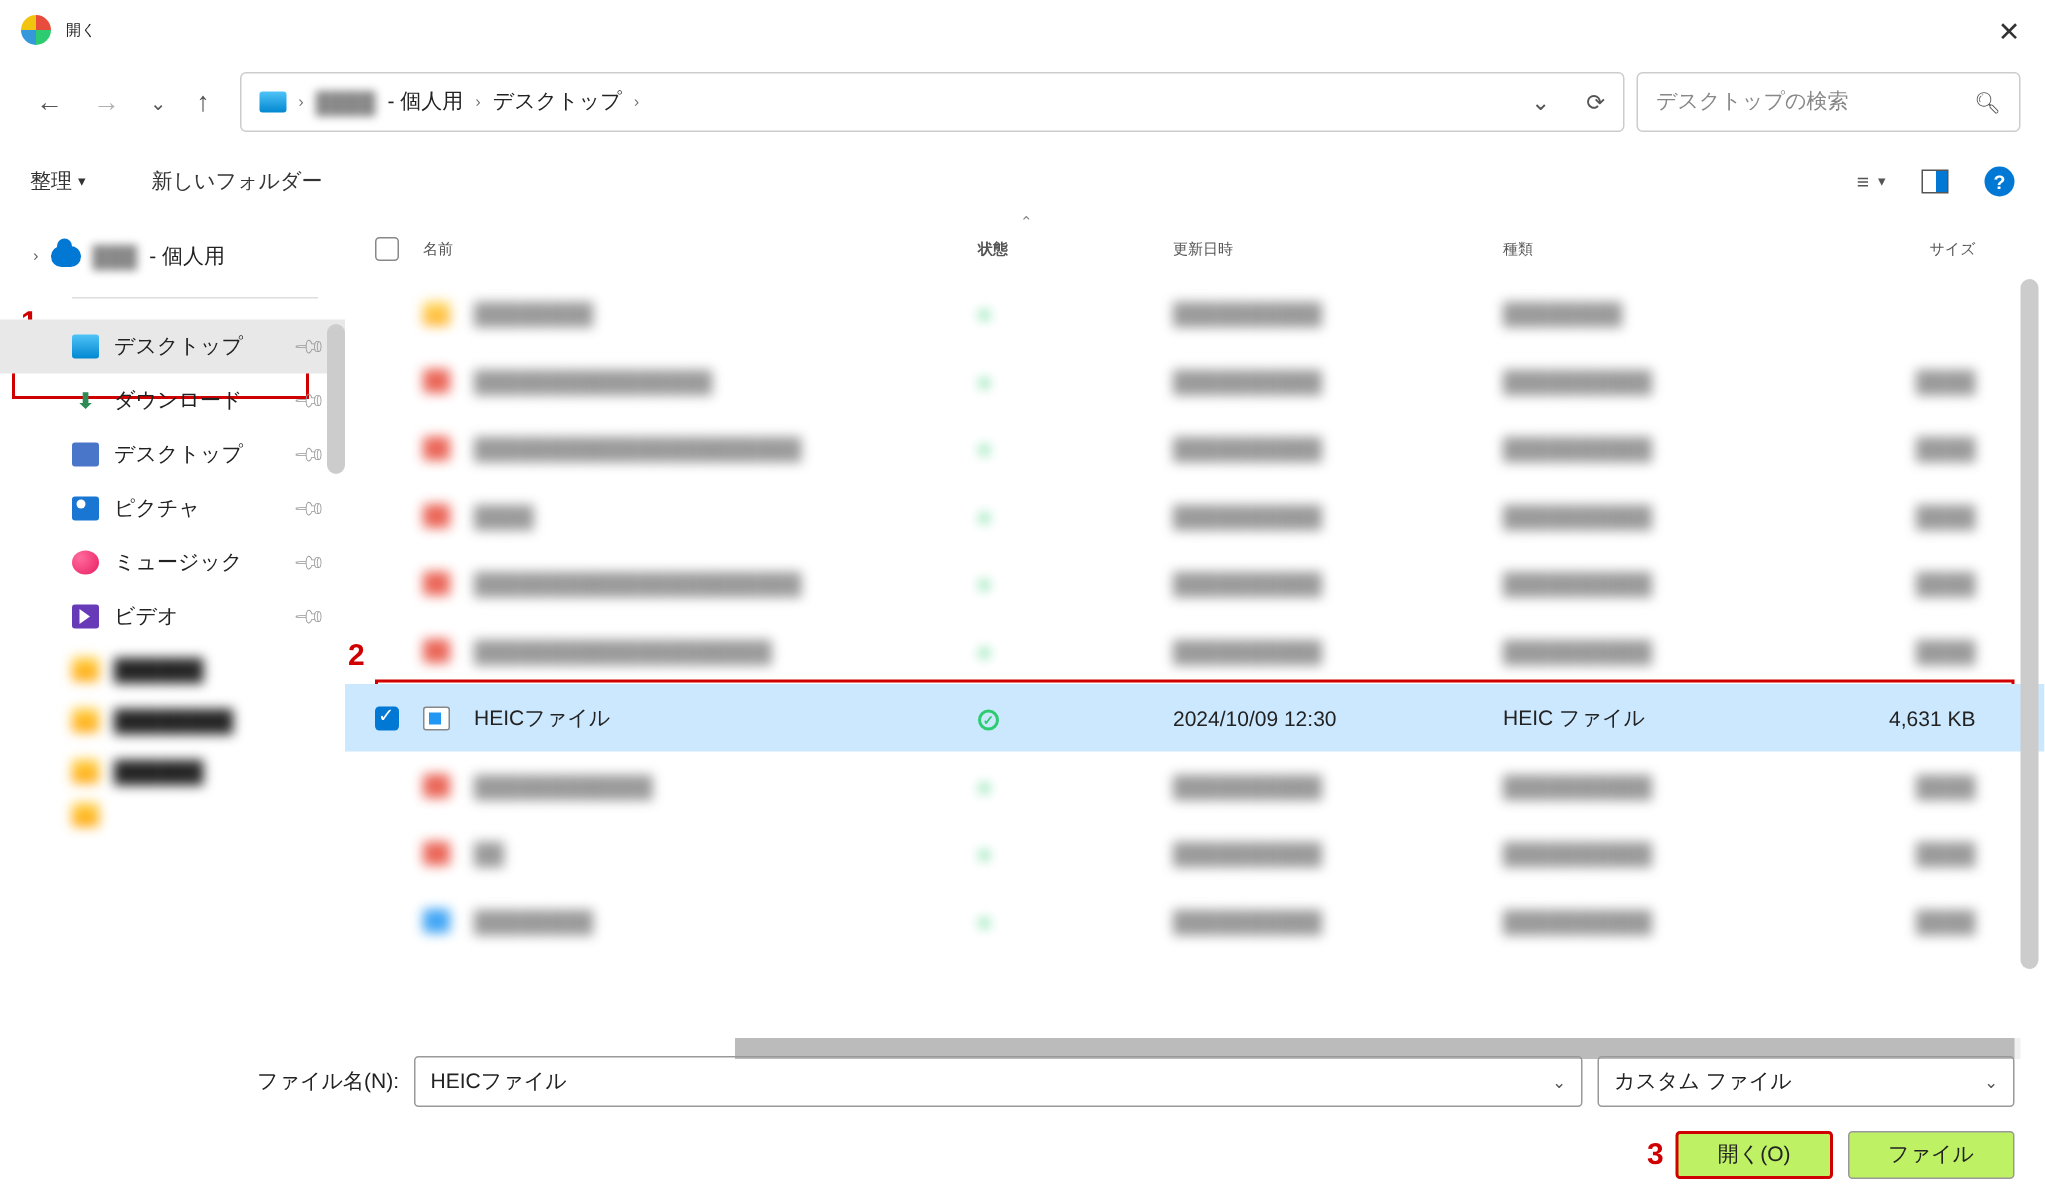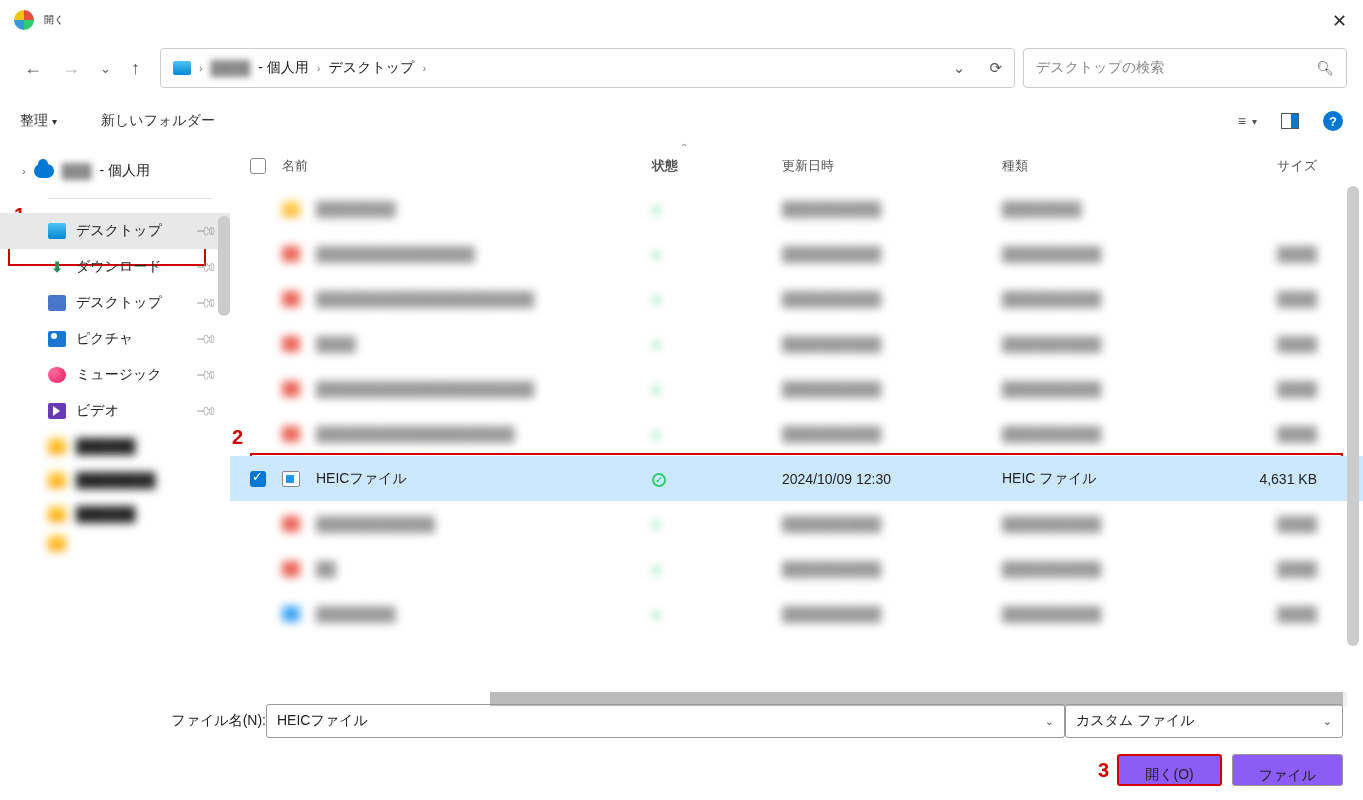--- a/index.html
+++ b/index.html
@@ -15,21 +15,21 @@
 .navrow { height: 56px; display: flex; align-items: center; padding: 0 16px; gap: 8px; }
 .nav-btns { display: flex; align-items: center; gap: 20px; margin-right: 12px; color: #555; padding-left: 8px; }
 .nav-btns span { font-size: 18px; display: inline-flex; }
 .addrbar { flex: 1; height: 40px; border: 1px solid #ccc; border-radius: 4px; display: flex; align-items: center; padding: 0 12px; gap: 8px; }
 .addrbar .pc-ic { width: 18px; height: 14px; background: linear-gradient(#4fc3f7,#0288d1); border-radius: 2px; }
 .addrbar .sep { color: #777; font-size: 11px; }
 .addrbar .crumb { white-space: nowrap; }
 .addrbar .blur { filter: blur(3px); color: #888; }
 .addrbar .spacer { flex: 1; }
 .addrbar .drop, .addrbar .refresh { color: #555; font-size: 15px; }
-.searchbox { width: 324px; height: 40px; border: 1px solid #ccc; border-radius: 4px; display: flex; align-items: center; padding: 0 12px; color: #888; justify-content: space-between; }
+.searchbox { width: 256px; height: 40px; border: 1px solid #ccc; border-radius: 4px; display: flex; align-items: center; padding: 0 12px; color: #888; justify-content: space-between; }
 .searchbox .mag { color: #555; }
 
 
 .toolbar { height: 50px; display: flex; align-items: center; padding: 0 20px; gap: 44px; position: relative; }
 .toolbar .tbtn { display: flex; align-items: center; gap: 4px; color: #333; }
 .toolbar .right { position: absolute; right: 20px; display: flex; align-items: center; gap: 24px; color: #555; }
 .toolbar .right .view { display: flex; align-items: center; gap: 6px; }
 .toolbar .right .preview { width: 18px; height: 16px; border: 1.5px solid #555; background: linear-gradient(to right,#fff 55%,#0078d4 55%); }
 .toolbar .right .help { width: 20px; height: 20px; border-radius: 50%; background: #0078d4; color: #fff; display: flex; align-items: center; justify-content: center; font-size: 13px; font-weight: bold; }
 
@@ -55,21 +55,21 @@
 .sic.pic { background:#1976d2; position:relative; }
 .sic.pic:after { content:""; position:absolute; width:6px; height:6px; background:#fff; border-radius:50%; top:2px; left:3px; }
 .sic.music { background: radial-gradient(circle at 30% 30%, #ff6b9d, #e91e63); border-radius:50%; }
 .sic.vid { background:#673ab7; position:relative; }
 .sic.vid:after { content:""; position:absolute; left:5px; top:3px; border-left:7px solid #fff; border-top:5px solid transparent; border-bottom:5px solid transparent; }
 .sic.folder { background: linear-gradient(#ffd54f,#ffa000); }
 .sidebar-scroll { position:absolute; right:0; top:70px; width:12px; height:100px; background:#ccc; border-radius:6px; }
 
 
 .filelist { flex:1; position:relative; }
-.list-header { display:flex; align-items:center; height:40px; padding-left:20px; color:#555; font-size:13px; }
+.list-header { display:flex; align-items:center; height:40px; padding-left:20px; color:#555; font-size:10px; }
 .list-header .cb { width:16px; height:16px; border:1.5px solid #888; border-radius:3px; margin-right:16px; }
 .col-name { width:370px; display:flex; align-items:center; gap:6px; }
 .col-state { width:130px;font-weight:bold; }
 .col-date { width:220px; }
 .col-type { width:195px; }
 .col-size { width:120px; text-align:right; }
 .sort-ind { position:absolute; left:450px; top:-4px; font-size:10px; color:#888; }
 
 .file-row { display:flex; align-items:center; height:45px; padding-left:20px; position:relative; }
 .file-row .cb { width:16px; height:16px; margin-right:16px; }
@@ -92,26 +92,26 @@
 .hscroll { position:absolute; bottom:0; left:260px; right:16px; height:14px; background:#f0f0f0; }
 .hscroll:after { content:""; position:absolute; left:0; right:4px; top:0; height:14px; background:#bbb; }
 
 .vscroll { position:absolute; right:4px; top:200px; width:12px; height:480px; background:#ccc; border-radius:6px; }
 
 
 .annot { position:absolute; color:#d00000; font-weight:bold; font-size:20px; }
 
 
 .footer { position:absolute; bottom:0; left:0; right:0; padding: 12px 20px 14px 20px; }
-.fn-row { display:flex; align-items:center; margin-bottom:16px; }
+.fn-row { display:flex; align-items:center; gap:10px; margin-bottom:16px; }
 .fn-row .lbl { width: 246px; text-align:right; }
 .fn-row .fn-input { flex:1; height:34px; border:1px solid #999; border-radius:3px; display:flex; align-items:center; padding:0 10px; justify-content:space-between; }
 .fn-row .ft-select { width:278px; height:34px; border:1px solid #999; border-radius:3px; display:flex; align-items:center; padding:0 10px; justify-content:space-between; }
 .btn-row { display:flex; justify-content:flex-end; gap:10px; }
-.btn { height:32px; padding:0 26px; border:1px solid #999; border-radius:3px; background:#8b5cf6; display:flex; align-items:flex-end; }
+.btn { height:32px; padding:0 26px; border:1px solid #999; border-radius:3px; background:#bef264; display:flex; align-items:center; }
 .btn.primary { border:2px solid #d00000; }
 .drop-ic { font-size:11px; color:#555; }
 </style>
 </head>
 <body>
 
 <div class="titlebar">
   <div class="app-icon"></div>
   <div class="title">開く</div>
   <div class="close">✕</div>

